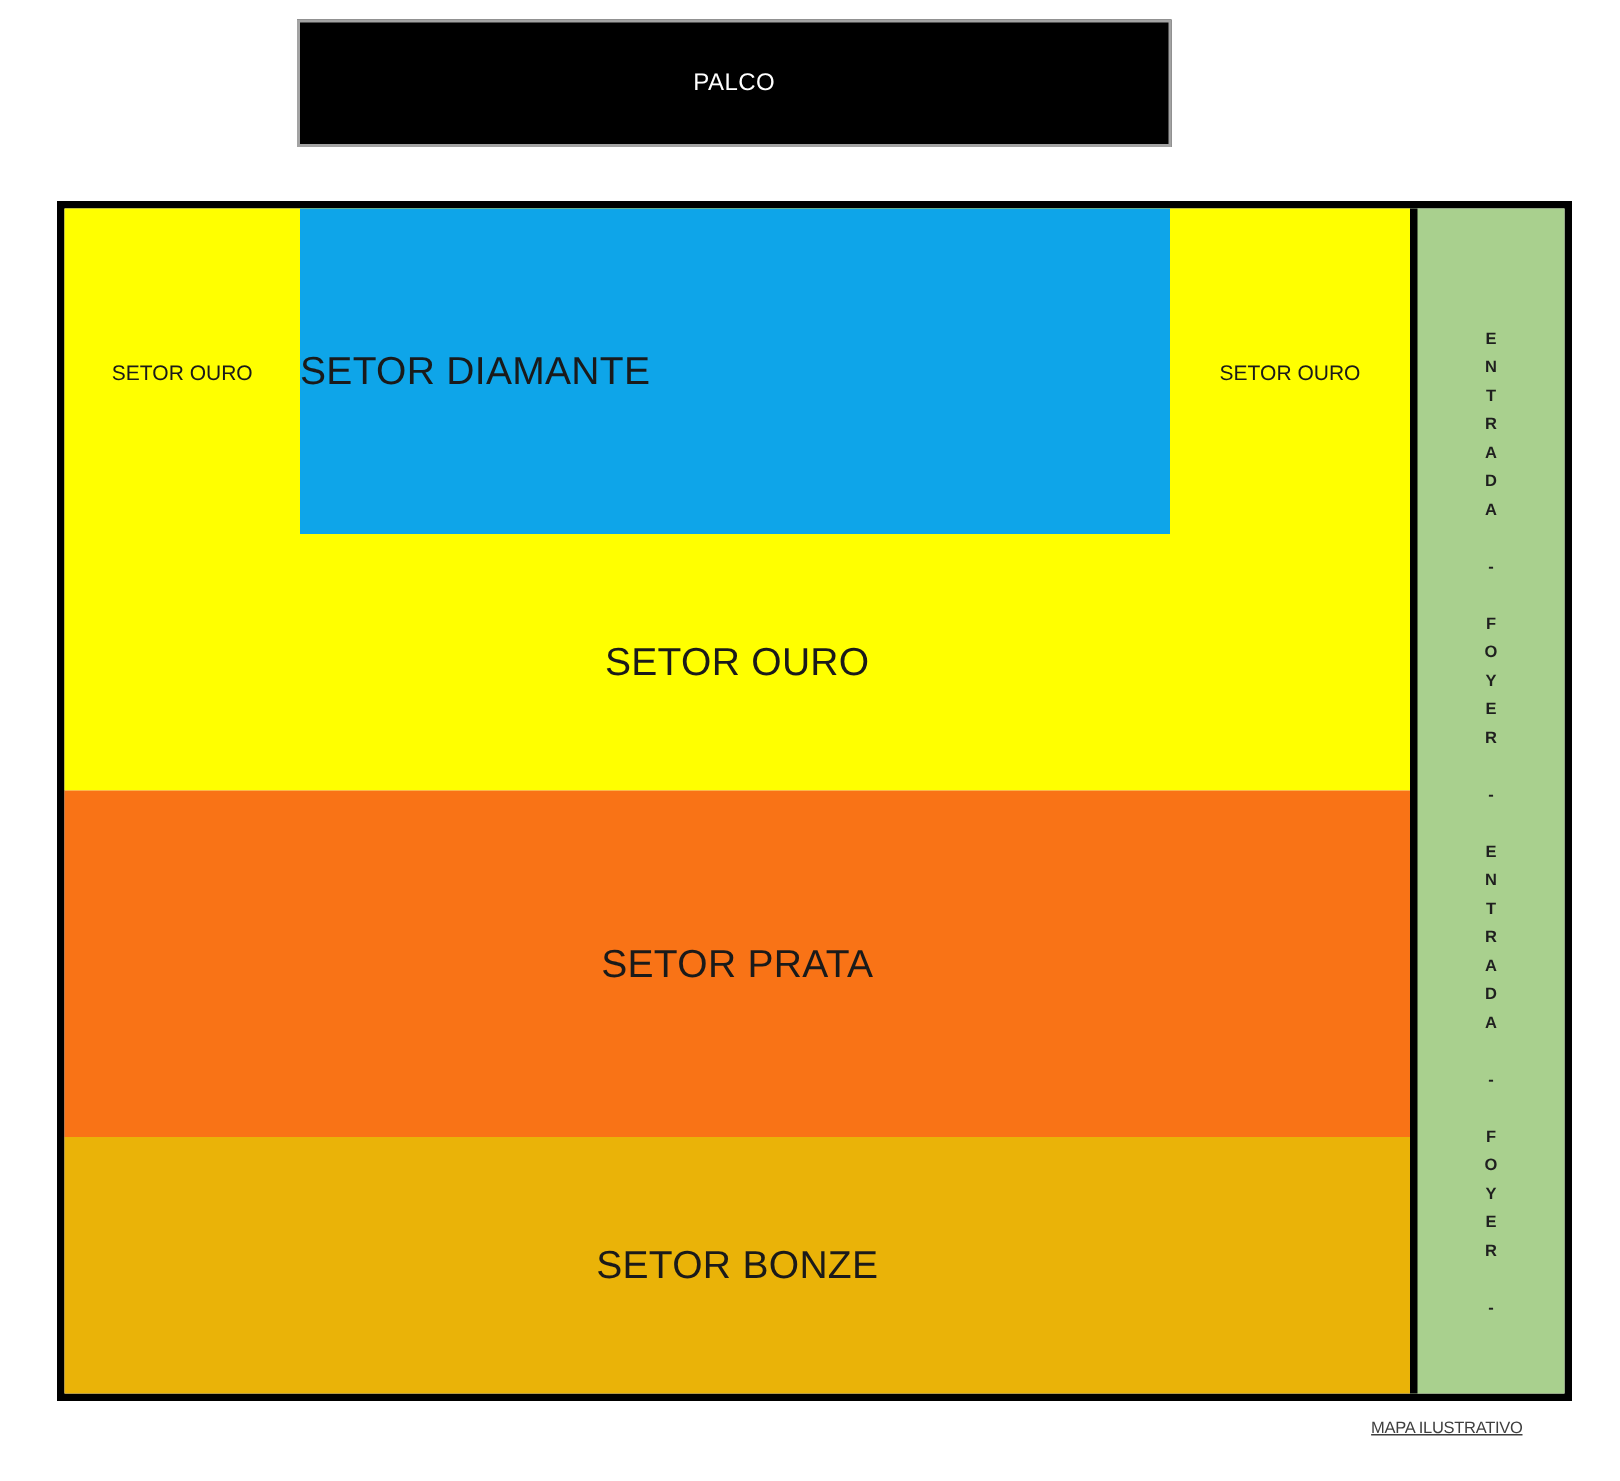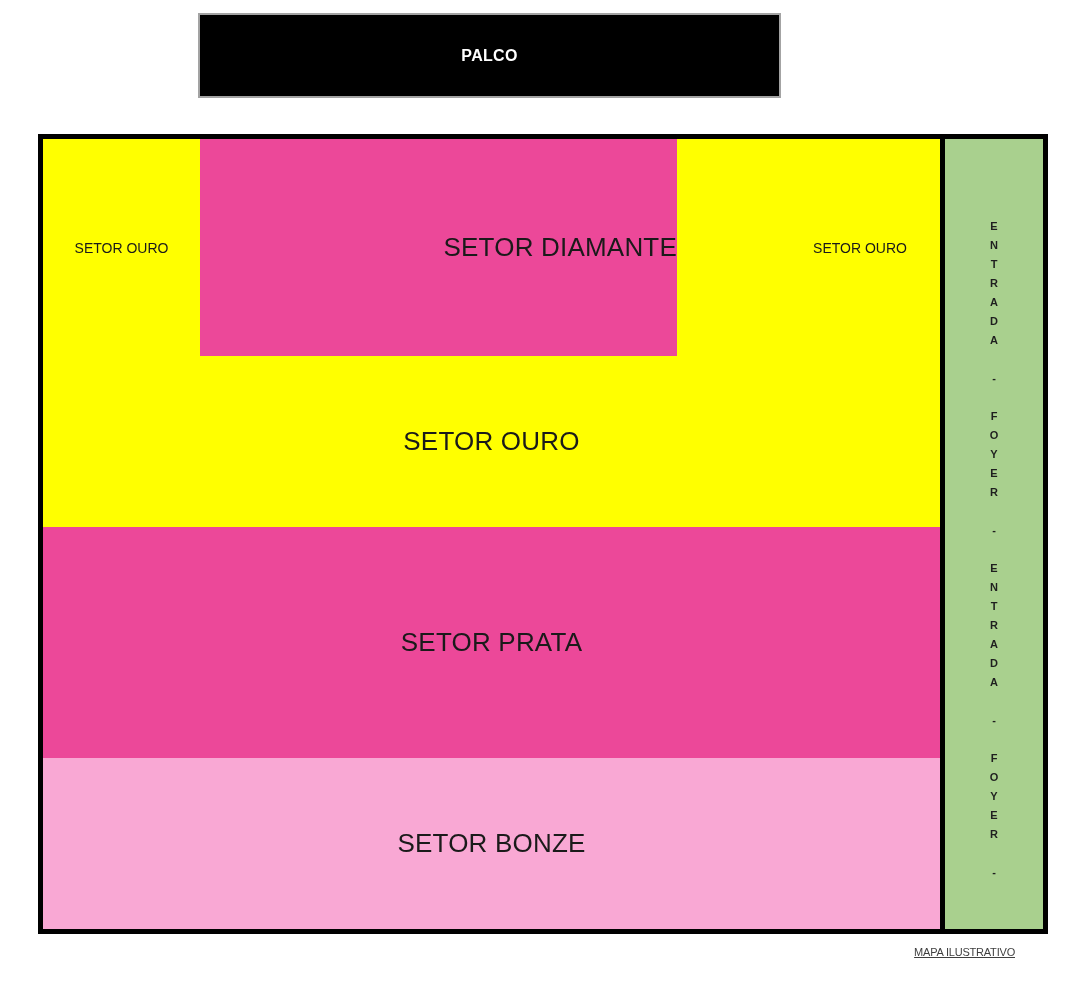--- a/index.html
+++ b/index.html
@@ -13,21 +13,21 @@
   .stage {
     position: absolute;
     left: 198px; top: 13px;
     width: 583px; height: 85px;
     background: #000000;
     border: 2px solid #a3a3a3;
     display: flex; align-items: center; justify-content: center;
   }
   .stage-label {
     color: #ffffff;
-    font-weight: bold;
+    font-weight: normal;
     font-size: 16px;
     letter-spacing: 0.3px;
   }
   .venue-map {
     position: absolute;
     left: 38px; top: 134px;
     width: 1010px; height: 800px;
     border: 5px solid #000000;
     background: #ffffff;
   }
@@ -36,46 +36,46 @@
     left: 0; top: 0;
     width: 897px; height: 790px;
   }
   .band-ouro {
     position: absolute;
     left: 0; top: 0; width: 897px; height: 388px;
     background: #FFFF00;
   }
   .sector-diamante {
     position: absolute;
-    left: 157px; top: 0; width: 477px; height: 217px;
-    background: #ec4899;
-    display: flex; align-items: center; justify-content: flex-end;
+    left: 157px; top: 0; width: 580px; height: 217px;
+    background: #0ea5e9;
+    display: flex; align-items: center; justify-content: flex-start;
   }
   .ouro-wing {
     position: absolute;
     top: 0; height: 217px;
     display: flex; align-items: center; justify-content: center;
   }
   .ouro-wing.left  { left: 0; width: 157px; }
   .ouro-wing.right { left: 737px; width: 160px; }
   .ouro-center {
     position: absolute;
     left: 0; top: 217px; width: 897px; height: 171px;
     display: flex; align-items: center; justify-content: center;
   }
   .band-prata {
     position: absolute;
     left: 0; top: 388px; width: 897px; height: 231px;
-    background: #ec4899;
+    background: #f97316;
     display: flex; align-items: center; justify-content: center;
   }
   .band-bonze {
     position: absolute;
     left: 0; top: 619px; width: 897px; height: 171px;
-    background: #f9a8d4;
+    background: #eab308;
     display: flex; align-items: center; justify-content: center;
   }
   .sector-label-lg {
     font-size: 26px;
     color: #1a1a1a;
     letter-spacing: 0.2px;
   }
   .sector-label-sm {
     font-size: 14px;
     color: #1a1a1a;

